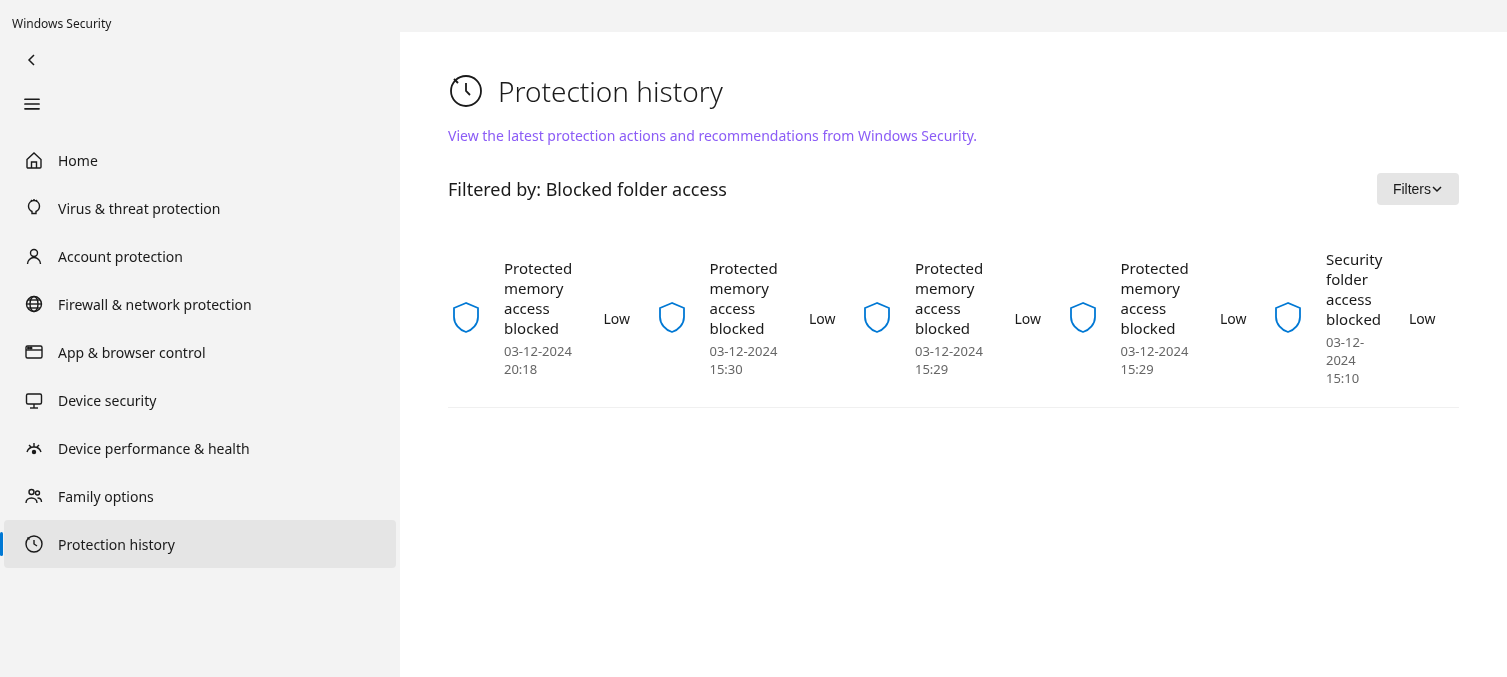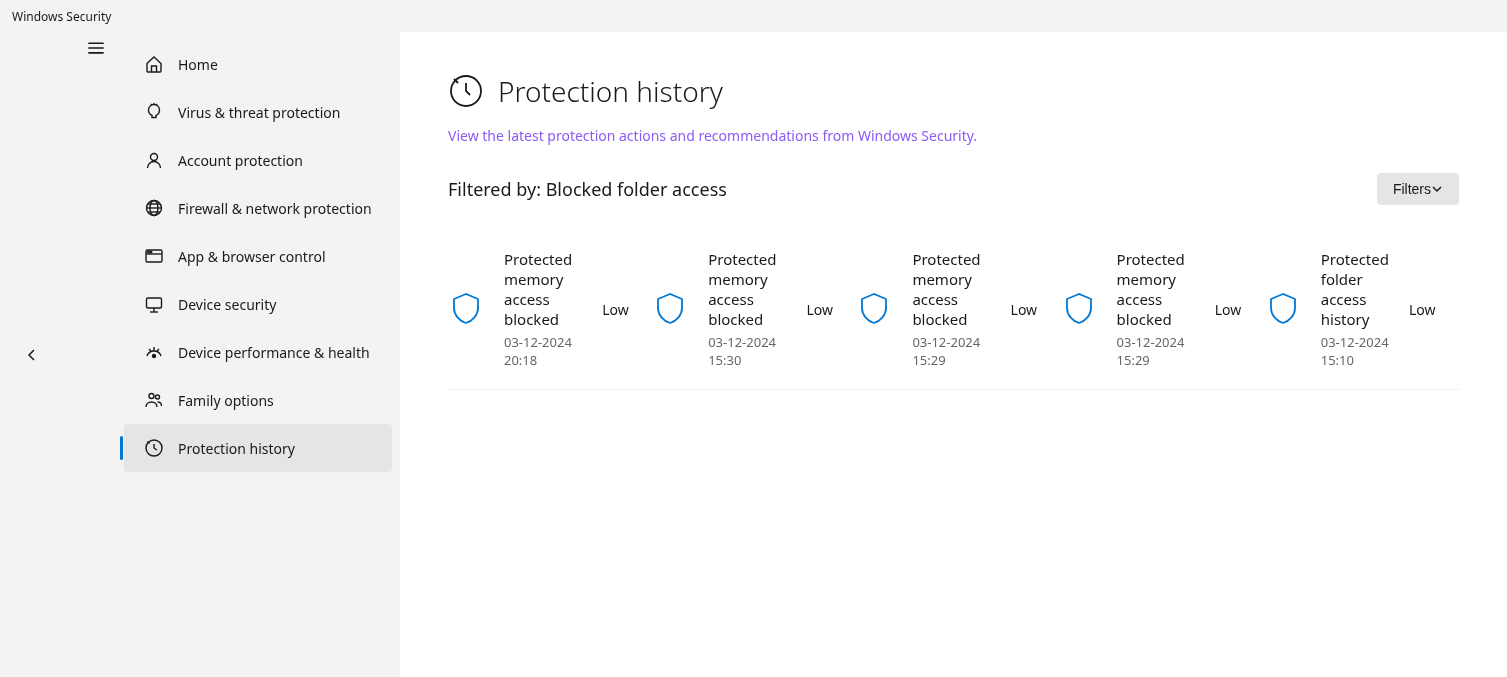--- a/index.html
+++ b/index.html
@@ -12,38 +12,38 @@
       width: 1507px;
       overflow: hidden;
       color: #1a1a1a;
     }
 
     
     .title-bar {
       height: 32px;
       background: #f3f3f3;
       display: flex;
-      align-items: center;
+      align-items: flex-end;
       padding: 0 12px;
       font-size: 12px;
       color: #1a1a1a;
     }
 
     .app-container {
       display: flex;
       flex: 1;
       overflow: hidden;
     }
 
     
     .sidebar {
       width: 400px;
       background: #f3f3f3;
       display: flex;
-      flex-direction: row;
+      flex-direction: column;
       padding: 0;
       flex-shrink: 0;
     }
 
     .sidebar-controls {
       display: flex;
       align-items: center;
       padding: 12px 16px;
       gap: 16px;
     }
@@ -441,21 +441,21 @@
         <div class="history-item-severity">Low</div>
       </div>
 
       <div class="history-item">
         <div class="history-item-icon">
           <svg viewBox="0 0 36 36" fill="none" stroke="#0078d4" stroke-width="1.8" width="36" height="36">
             <path d="M18 3L6 8v9c0 7 5.4 13 12 15 6.6-2 12-8 12-15V8L18 3z"></path>
           </svg>
         </div>
         <div class="history-item-info">
-          <div class="history-item-title">Protected folder access history</div>
+          <div class="history-item-title">Security folder access blocked</div>
           <div class="history-item-date">03-12-2024 15:10</div>
         </div>
         <div class="history-item-severity">Low</div>
       </div>
 
     </div>
   </div>
 </div>
 
 </body></html>

